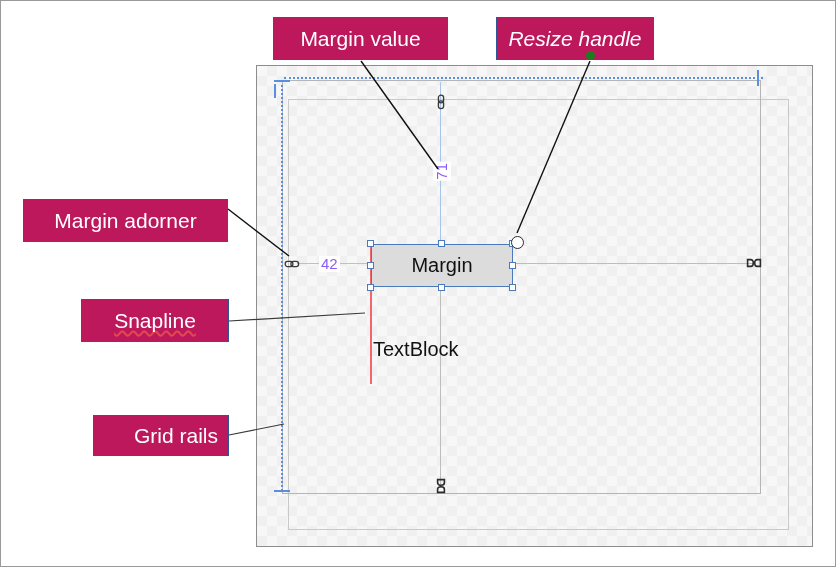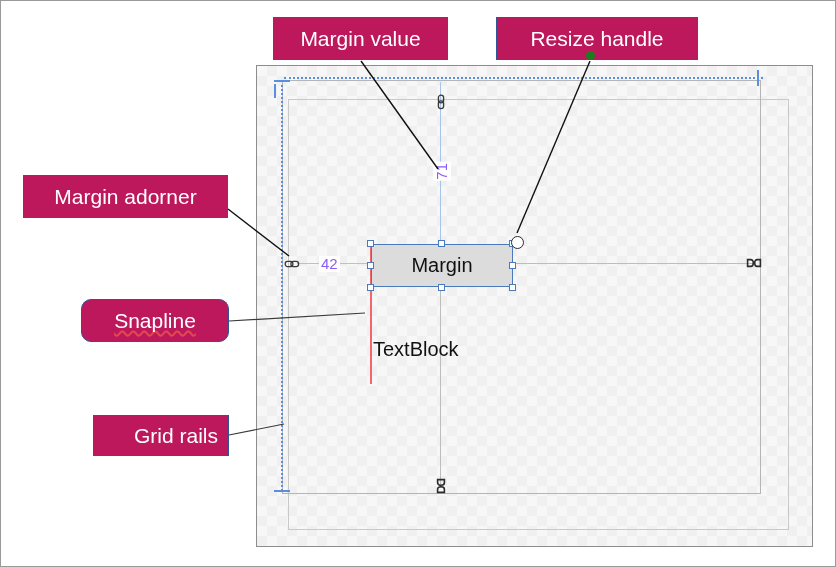--- a/index.html
+++ b/index.html
@@ -172,23 +172,23 @@
     background:#be185d;
     border:1px solid #2f5597;
     color:#ffffff;
     font-size:21px;
     line-height:1;
     display:flex;align-items:center;justify-content:center;
     padding:7px 14px;
     white-space:nowrap;
   }
   .callout.c-margin-value  { left:272px; top:16px;  width:175px; height:43px; }
-  .callout.c-resize-handle { left:495px; top:16px;  width:202px; height:43px; }
-  .callout.c-margin-adorner{ left:22px;  top:174px; width:205px; height:43px; }
-  .callout.c-snapline      { left:80px;  top:298px; width:148px; height:43px;border-radius:10px; }
+  .callout.c-resize-handle { left:495px; top:16px;  width:158px; height:43px;font-style:italic; }
+  .callout.c-margin-adorner{ left:22px;  top:198px; width:205px; height:43px; }
+  .callout.c-snapline      { left:80px;  top:298px; width:148px; height:43px; }
   .callout.c-grid-rails    { left:92px;  top:414px; width:136px; height:41px;padding-left:44px; }
 
   .misspelled{
     text-decoration:underline wavy #e04a4a;
     text-decoration-skip-ink:none;
   }
 
   .green-dot{
     position:absolute;
     left:585px; top:50px;

